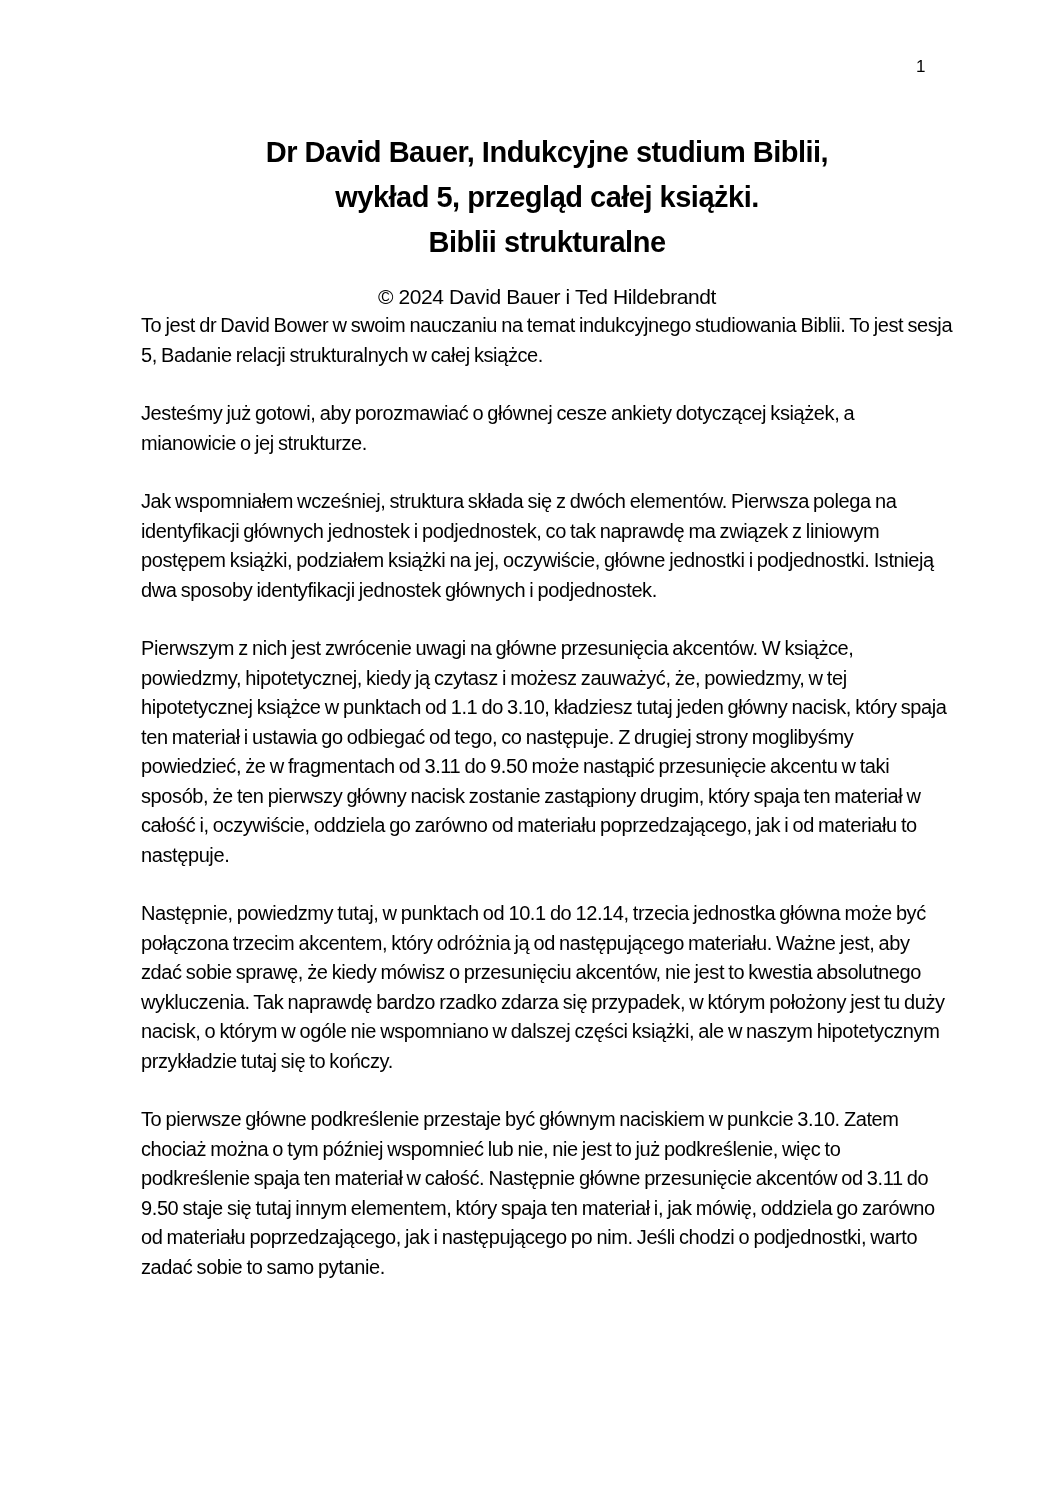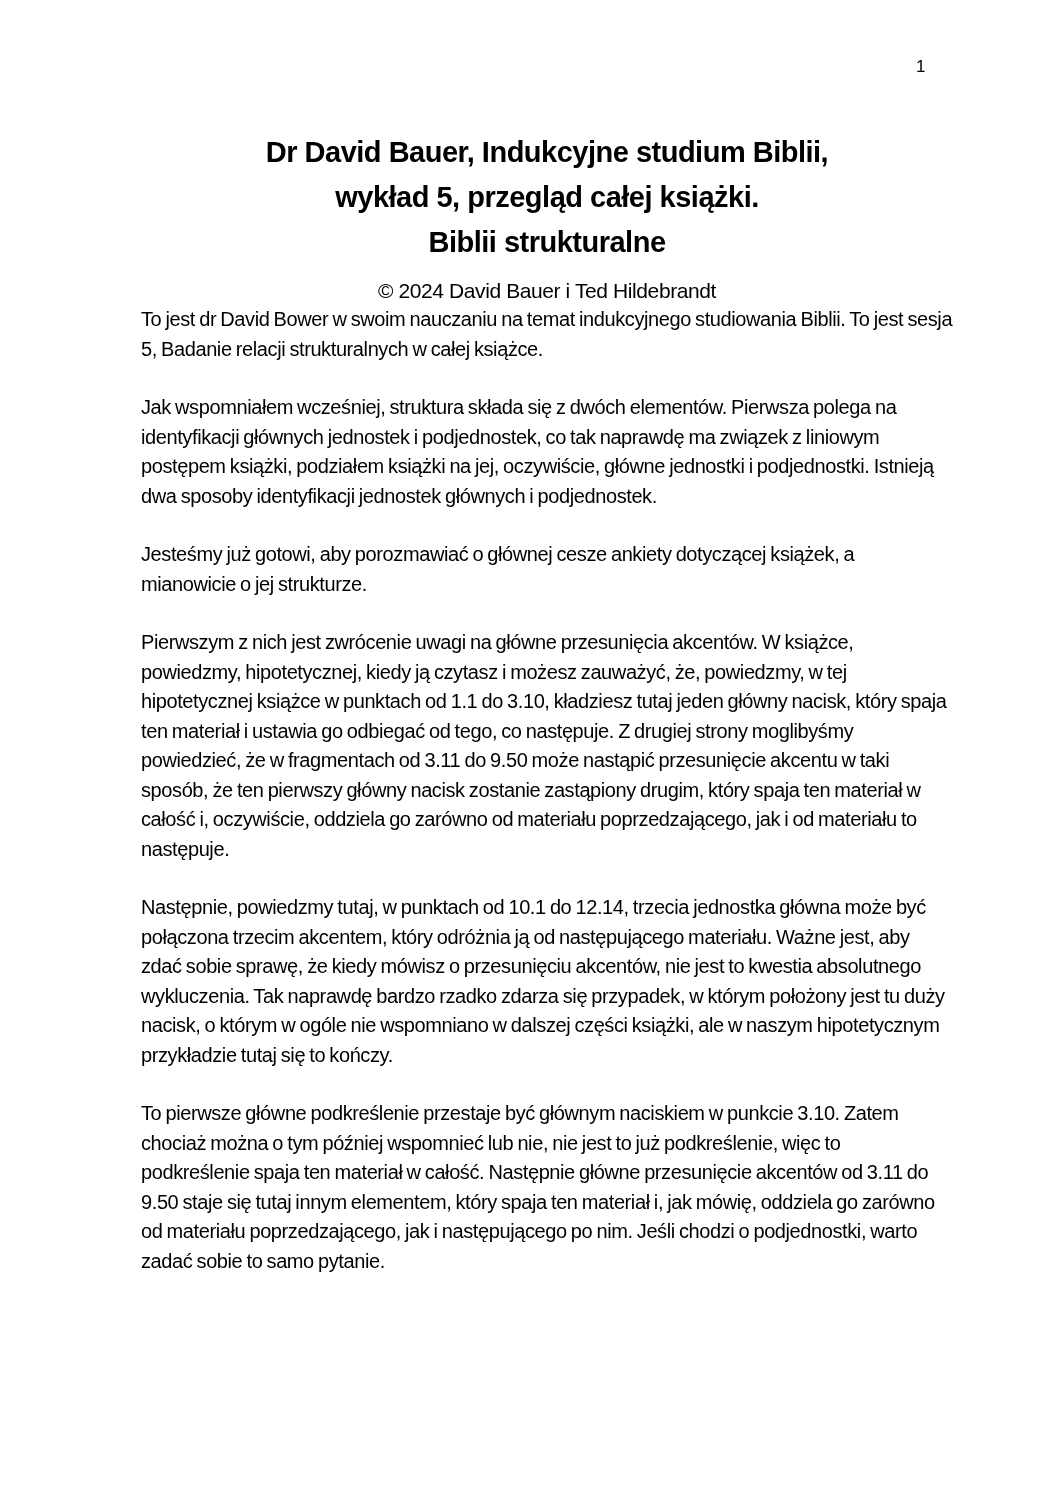--- a/index.html
+++ b/index.html
@@ -36,21 +36,21 @@
     font-weight: bold;
     font-size: 29px;
     line-height: 45px;
     letter-spacing: -0.5px;
   }
   .copyright {
     text-align: center;
     font-size: 21px;
     line-height: 28px;
     letter-spacing: -0.4px;
-    margin-top: 12px;
+    margin-top: 18px;
   }
   .body-text p {
     font-size: 20px;
     line-height: 29.5px;
     letter-spacing: -0.4px;
     word-spacing: -1px;
     margin: 0 0 29px 0;
     text-align: left;
   }
   .body-text {
@@ -68,22 +68,22 @@
     <div class="title-block">
       <div>Dr David Bauer, Indukcyjne studium Biblii,</div>
       <div>wykład 5, przegląd całej książki.</div>
       <div>Biblii strukturalne</div>
     </div>
 
     <div class="copyright">© 2024 David Bauer i Ted Hildebrandt</div>
 
     <div class="body-text">
       <p>To jest dr David Bower w swoim nauczaniu na temat indukcyjnego studiowania Biblii. To jest sesja 5, Badanie relacji strukturalnych w całej książce.</p>
+      <p>Jesteśmy już gotowi, aby porozmawiać o głównej cesze ankiety dotyczącej książek, a mianowicie o jej strukturze.</p>
       <p>Jak wspomniałem wcześniej, struktura składa się z dwóch elementów. Pierwsza polega na identyfikacji głównych jednostek i podjednostek, co tak naprawdę ma związek z liniowym postępem książki, podziałem książki na jej, oczywiście, główne jednostki i podjednostki. Istnieją dwa sposoby identyfikacji jednostek głównych i podjednostek.</p>
-      <p>Jesteśmy już gotowi, aby porozmawiać o głównej cesze ankiety dotyczącej książek, a mianowicie o jej strukturze.</p>
       <p>Pierwszym z nich jest zwrócenie uwagi na główne przesunięcia akcentów. W książce, powiedzmy, hipotetycznej, kiedy ją czytasz i możesz zauważyć, że, powiedzmy, w tej hipotetycznej książce w punktach od 1.1 do 3.10, kładziesz tutaj jeden główny nacisk, który spaja ten materiał i ustawia go odbiegać od tego, co następuje. Z drugiej strony moglibyśmy powiedzieć, że w fragmentach od 3.11 do 9.50 może nastąpić przesunięcie akcentu w taki sposób, że ten pierwszy główny nacisk zostanie zastąpiony drugim, który spaja ten materiał w całość i, oczywiście, oddziela go zarówno od materiału poprzedzającego, jak i od materiału to następuje.</p>
       <p>Następnie, powiedzmy tutaj, w punktach od 10.1 do 12.14, trzecia jednostka główna może być połączona trzecim akcentem, który odróżnia ją od następującego materiału. Ważne jest, aby zdać sobie sprawę, że kiedy mówisz o przesunięciu akcentów, nie jest to kwestia absolutnego wykluczenia. Tak naprawdę bardzo rzadko zdarza się przypadek, w którym położony jest tu duży nacisk, o którym w ogóle nie wspomniano w dalszej części książki, ale w naszym hipotetycznym przykładzie tutaj się to kończy.</p>
       <p>To pierwsze główne podkreślenie przestaje być głównym naciskiem w punkcie 3.10. Zatem chociaż można o tym później wspomnieć lub nie, nie jest to już podkreślenie, więc to podkreślenie spaja ten materiał w całość. Następnie główne przesunięcie akcentów od 3.11 do 9.50 staje się tutaj innym elementem, który spaja ten materiał i, jak mówię, oddziela go zarówno od materiału poprzedzającego, jak i następującego po nim. Jeśli chodzi o podjednostki, warto zadać sobie to samo pytanie.</p>
     </div>
 
   </div>
 
 </div>
 
 </body></html>

